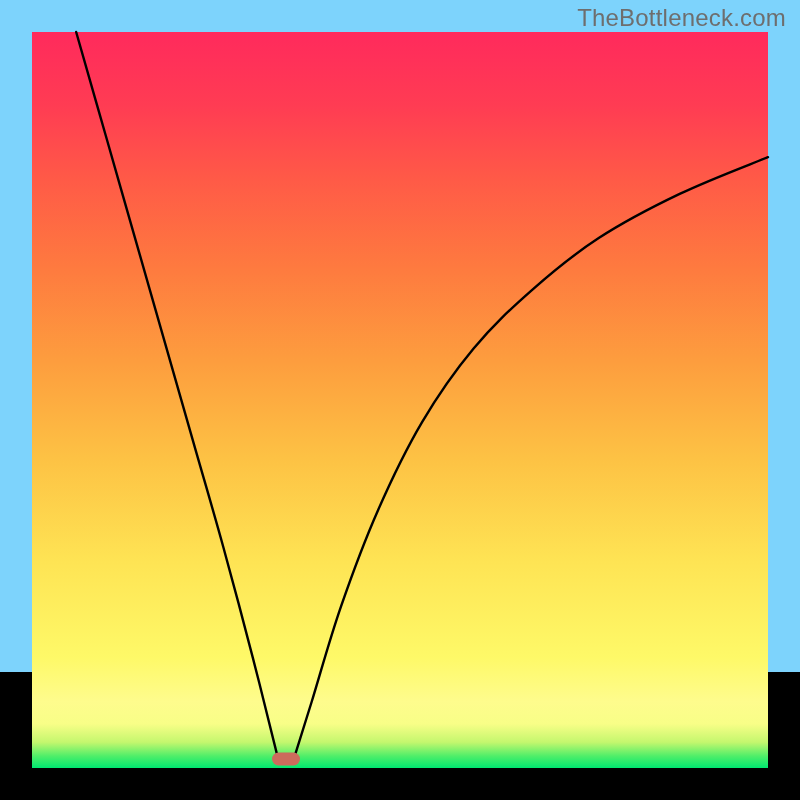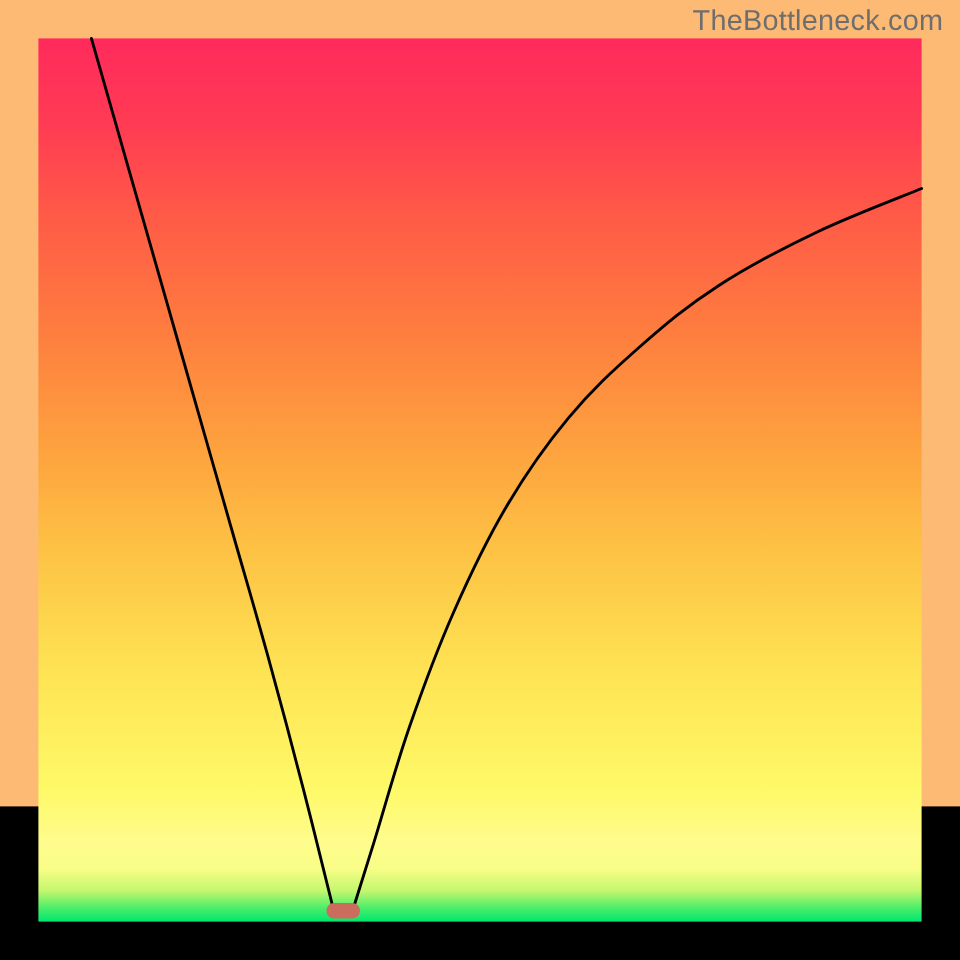--- a/index.html
+++ b/index.html
@@ -7,21 +7,21 @@
     padding: 0;
     width: 800px;
     height: 800px;
     background: #000;
     overflow: hidden;
   }
   .frame {
     position: relative;
     width: 800px;
     height: 672px;
-    background: #fdba74;
+    background: #7dd3fc;
   }
   .watermark {
     position: absolute;
     top: 4px;
     right: 14px;
     font-family: Arial, Helvetica, sans-serif;
     font-size: 24px;
     font-weight: 500;
     color: #6e6e6e;
     letter-spacing: 0.2px;

